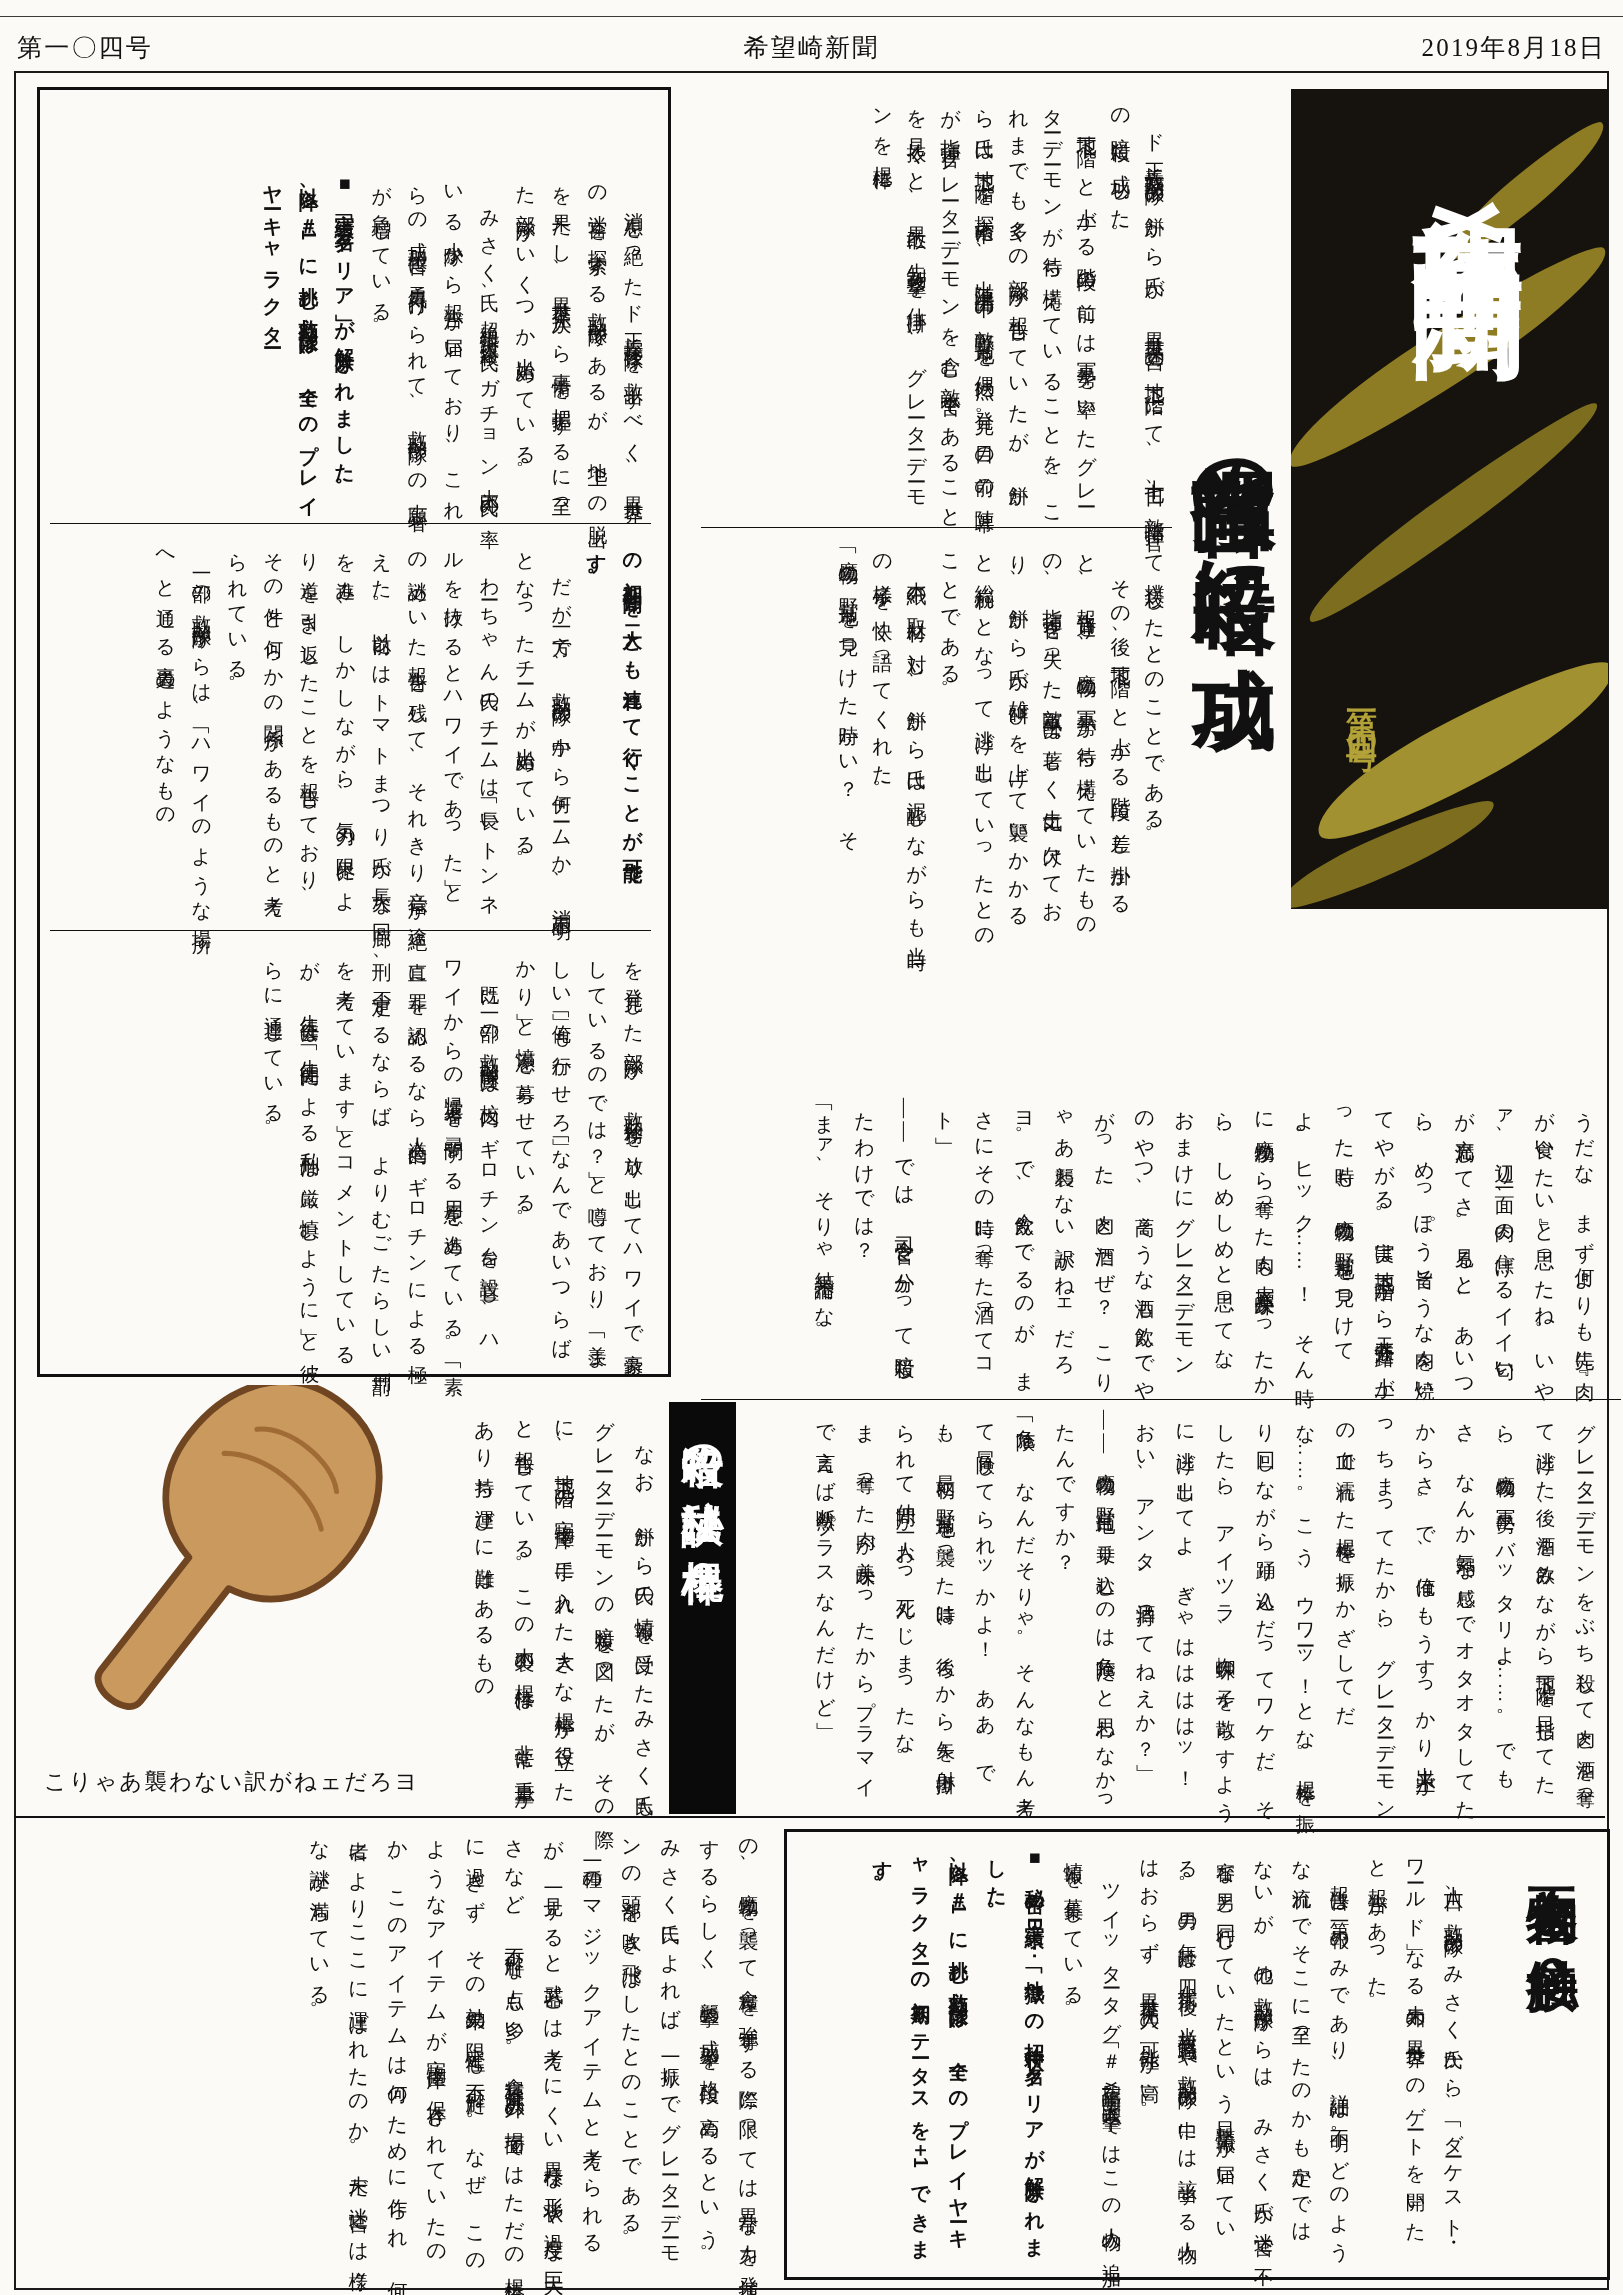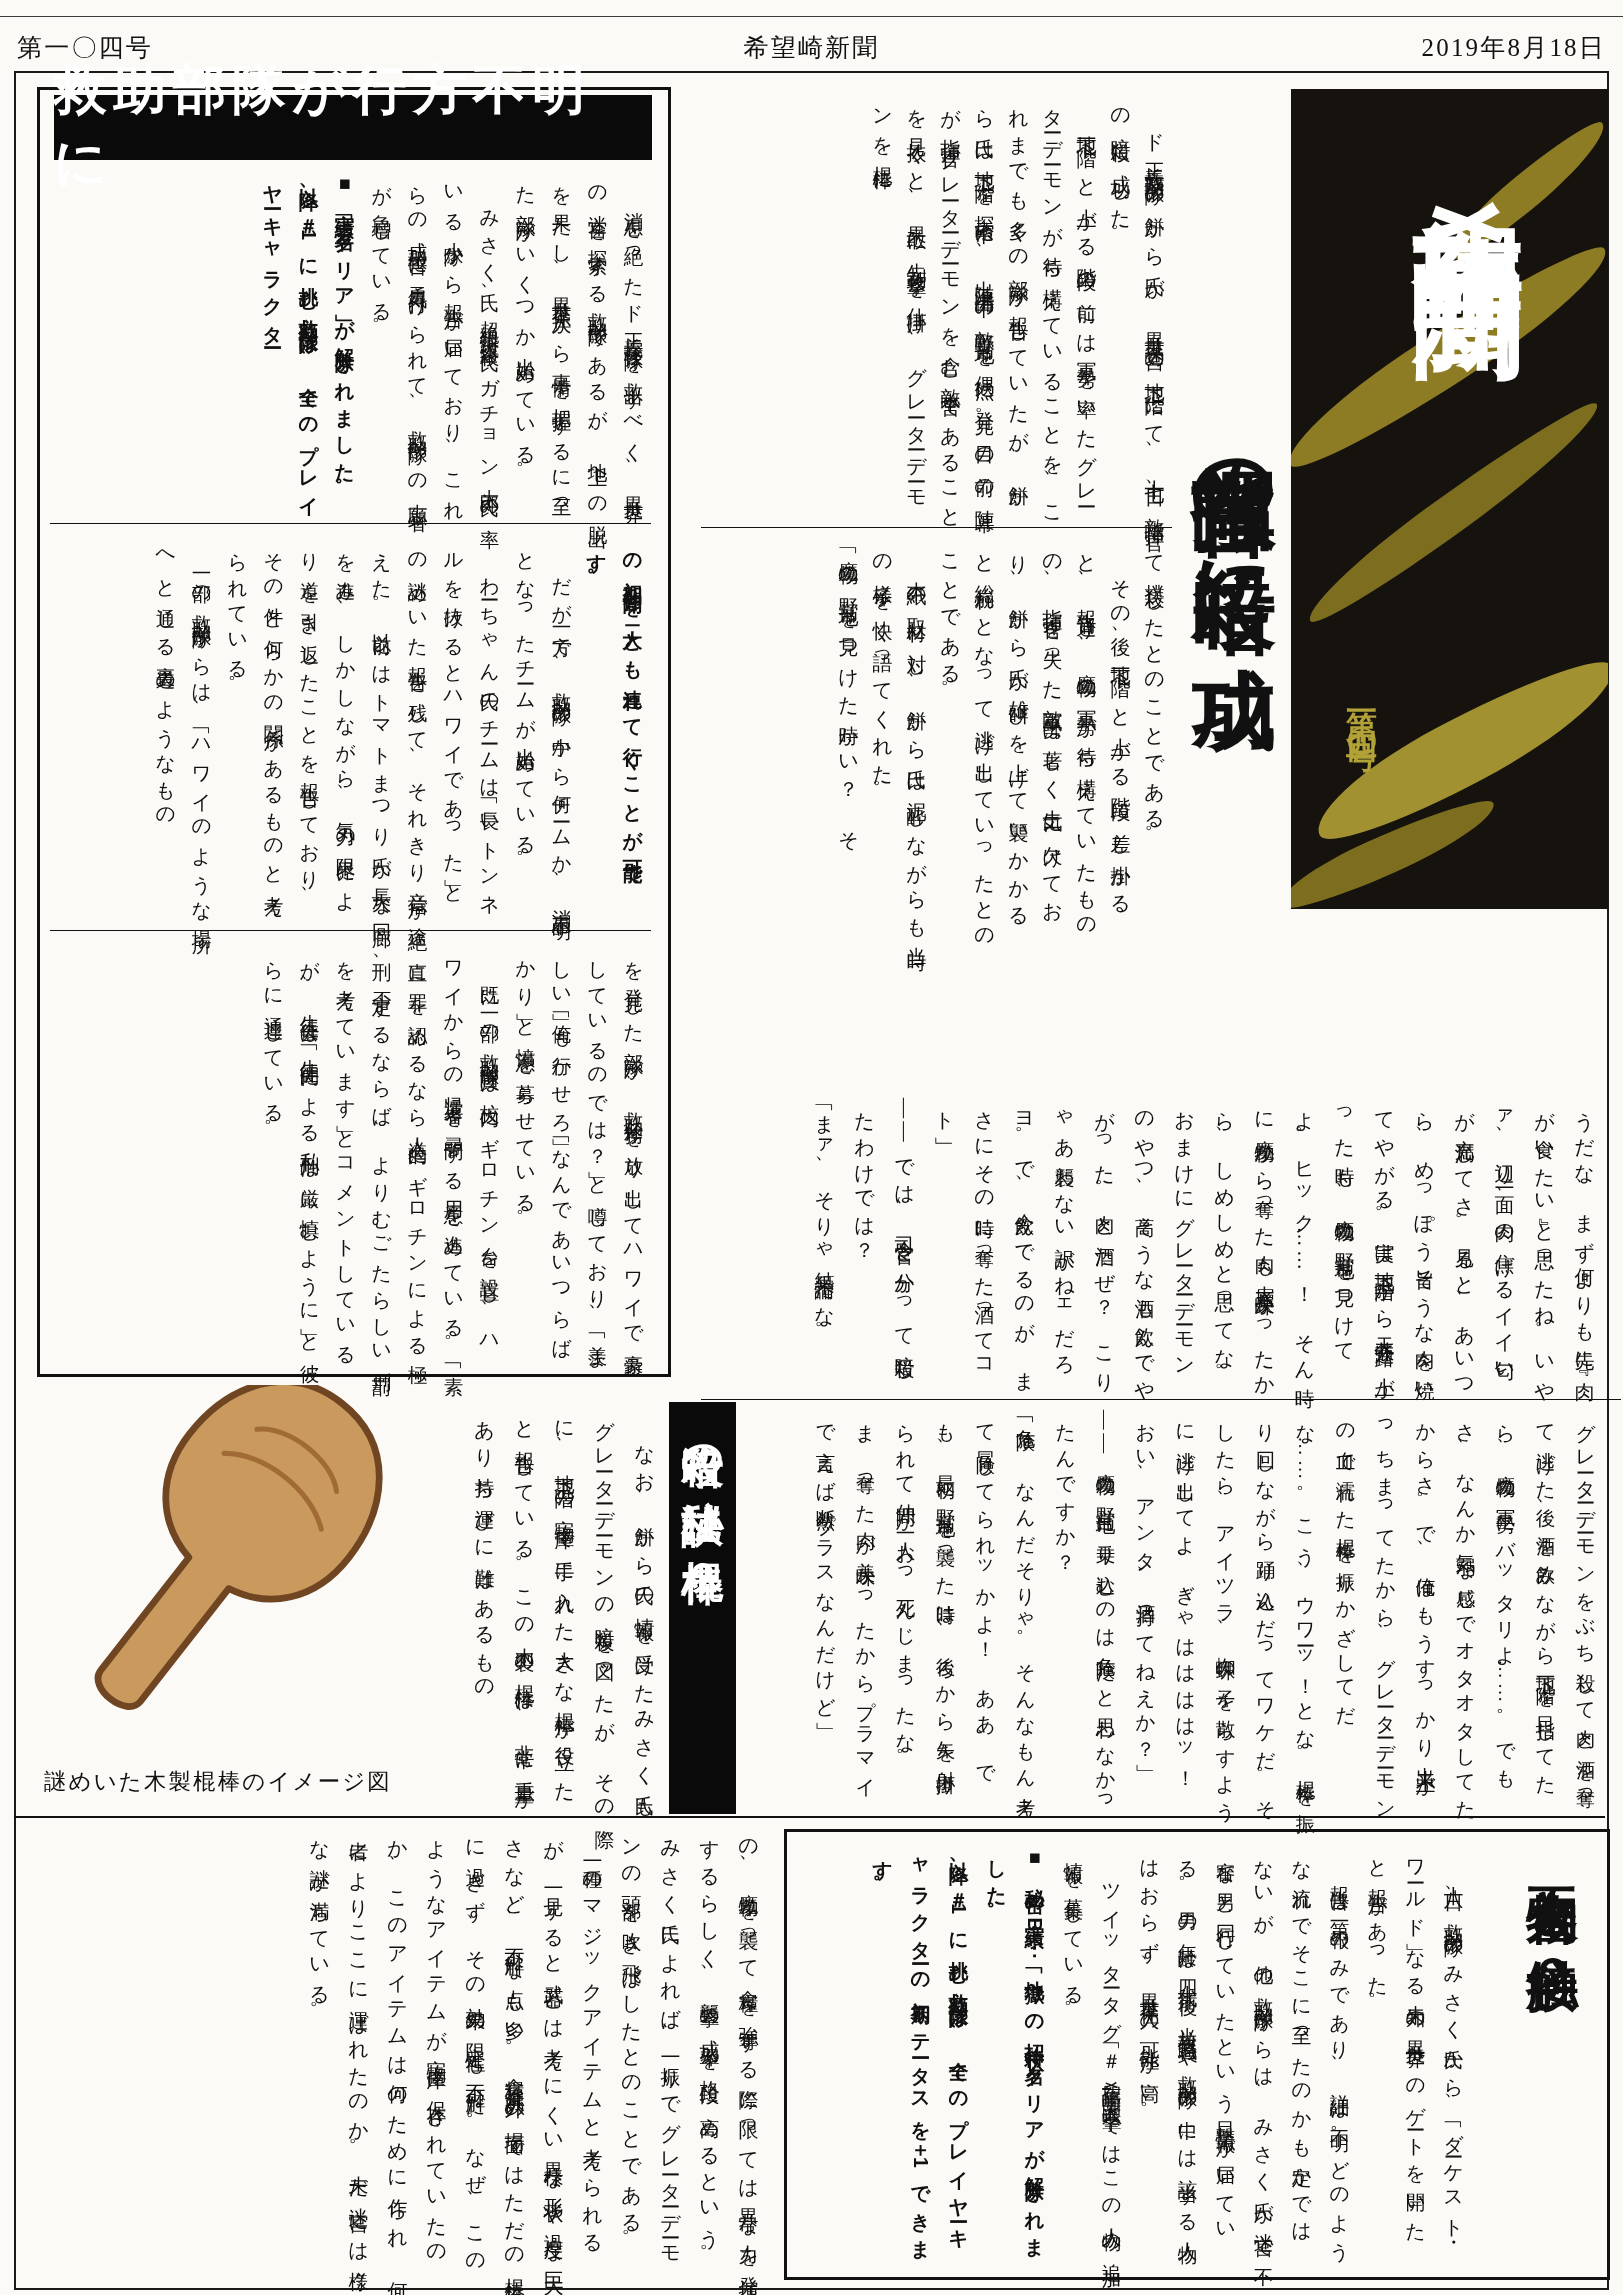--- a/index.html
+++ b/index.html
@@ -65,23 +65,20 @@
 
   <div class="abs v body-txt q" style="left:701px;top:1098px;width:904px;height:298px;line-height:40px;font-size:20px;">うだな、まず何よりも先に『肉が食いたい』と思ったね。いやァ、辺り一面、肉の焦げるイイ匂いが充満してさ。見ると、あいつら、めっぽう旨そうな肉を焼いてやがる。実は地下三階から天井通路へ上がった時も、魔物の野営地を見つけてよ。ヒック……！　そん時に魔物から奪った肉も大層美味かったから、しめしめと思ってな。おまけにグレーターデーモンのやつ、高そうな酒も飲んでやがった。肉と酒だぜ？　こりゃあ襲わない訳がねェだろヨ。で、今飲んでるのが、まさにその時に奪った酒ってコト」
 ――では、司令官と分かって暗殺したわけでは？
 「まァ、そりゃ結果論だな。</div>
   <div class="abs rule" style="left:701px;top:1399px;width:920px;height:1.1px;"></div>
   <div class="abs v body-txt q" style="left:747px;top:1410px;width:858px;height:405px;line-height:40px;font-size:19.6px;letter-spacing:3.9px;">グレーターデーモンをぶち殺して肉と酒を奪って逃げた後、酒を飲みながら地下一階を目指してたら、魔物の軍勢にバッタリよ……。でもさ、なんか気弱な感じでオタオタしてたからさ。で、俺はもうすっかり出来上がっちまってたから、グレーターデーモンの血で濡れた棍棒を振りかざしてだな……。こう、ウワーッ！とな。棍棒を振り回しながら踊り込んだってワケだ。そしたら、アイツラ、蜘蛛の子を散らすように逃げ出してよ、ぎゃははははッ！　おい、アンタ、酒持ってねえか？」
 ――魔物の野営地に乗り込むのは危険だと思わなかったんですか？
 「危険？　なんだそりゃ。そんなもん考えて冒険してられッかよ！　ああ、でも、最初に野営地を襲った時は、後ろから矢を射掛けられて仲間が一人おっ死んじまったな。ま、奪った肉が美味かったからプラマイで言えば断然プラスなんだけど」</div>
 
   <div class="abs rescue-box" style="left:37px;top:87px;width:628px;height:1284px;">
-    <div class="rescue-headline-bar gothic abs" style="left:13.5px;top:4.5px;width:598px;height:65px;">
-      <span class="rescue-headline">救助部隊が行方不明に</span>
-    </div>
     <div class="abs v body-txt" style="left:10px;top:82px;width:601px;height:347px;line-height:36px;font-size:19.6px;"><span>　消息を絶ったド正義探検隊を救出すべく、異世界の迷宮を探索する救助部隊であるが、地上への脱出を果たし、異世界住人から事情を把握するに至った部隊がいくつか出始めている。
 　みさく氏、超絶銀河大爆殺氏、ガチョン太郎氏の率いる小隊から報告が届いており、これらの成功報告に勇気付けられて、救助部隊への志願者が急増している。
 </span><span class="bold">■実績「三名クリア」が解除されました。
 以降、＃1に挑む救助部隊は、全てのプレイヤーキャラクター</span></div>
     <div class="abs rule" style="left:10px;top:433px;width:601px;height:1.1px;"></div>
     <div class="abs v body-txt" style="left:10px;top:449px;width:601px;height:385px;line-height:36px;font-size:19.6px;"><span class="bold">の初期仲間を二人とも連れて行くことが可能です。
 </span><span>　だが一方で、救助部隊の中から何チームか、消息不明となったチームが出始めている。
 　わーちゃん氏のチームは「長いトンネルを抜けるとハワイであった」との謎めいた報告を残して、それきり音信が途絶えた。以前にはトマトまつり氏が長大な回廊を進み、しかしながら、気力の限界により道を引き返したことを報告しており、その件と何らかの関係があるものと考えられている。
 　一部の救助部隊からは、「ハワイのような場所へと通じる裏道のようなもの</span></div>
     <div class="abs rule" style="left:10px;top:840px;width:601px;height:1.1px;"></div>
@@ -94,21 +91,21 @@
   </div>
   <div class="abs v body-txt" style="left:420px;top:1407px;width:245px;height:413px;line-height:40px;font-size:20px;">　なお、餅から氏の情報を受けたみさく氏もグレーターデーモンの暗殺を図ったが、その際に、地下三階の宝物庫で手に入れた大きな棍棒が役立ったと報告している。この木製の棍棒は、非常に重量があり持ち運びに難はあるもの</div>
 
   <svg class="abs" style="left:56px;top:1385px;" width="359" height="370" viewBox="0 0 640 660">
     <g transform="rotate(38 300 300)">
       <path d="M300 -40 C 420 -40 480 60 480 170 C 480 270 420 330 345 345 L 345 600 C 345 640 255 640 255 600 L 255 345 C 180 330 120 270 120 170 C 120 60 180 -40 300 -40 Z" fill="#c9995e" stroke="#6f4522" stroke-width="12" stroke-linejoin="round"></path>
       <path d="M210 90 C 250 50 350 50 390 90" fill="none" stroke="#a06b35" stroke-width="9" stroke-linecap="round"></path>
       <path d="M190 160 C 245 115 355 115 410 160" fill="none" stroke="#a06b35" stroke-width="9" stroke-linecap="round"></path>
     </g>
   </svg>
-  <div class="abs" style="left:44px;top:1766px;font-size:22.4px;letter-spacing:2.2px;">謎めいた木製棍棒のイメージ図</div>
+  <div class="abs" style="left:44px;top:1766px;font-size:22.4px;letter-spacing:2.2px;">こりゃあ襲わない訳がねェだろヨ</div>
 
   <div class="abs rule" style="left:14px;top:1816px;width:1591px;height:1.7px;"></div>
 
   <div class="abs v body-txt" style="left:39px;top:1826px;width:729px;height:449px;line-height:39px;font-size:20px;">の、魔物を襲って食糧を強奪する際に限っては異常な力を発揮するらしく、襲撃の成功率を格段に高めるという。みさく氏によれば、一振りでグレーターデーモンの頭部を吹き飛ばしたとのことである。
 　一種のマジックアイテムと考えられるが、一見すると武器とは考えにくい異様な形状や過度な巨大さなど、不可解な点も多い。食糧強奪以外の場面ではただの棍棒に過ぎず、その効果の限定性も不可解だ。なぜ、このようなアイテムが宝物庫に保存されていたのか、このアイテムは何のために作られ、何者によりここに運ばれたのか。未だ迷宮には様々な謎が満ちている。</div>
 
   <div class="abs" style="left:784px;top:1829px;width:820px;height:445px;border:3.4px solid #111;">
     <div class="abs v headline-v" style="right:20px;top:13.5px;width:101px;height:415px;font-size:52px;letter-spacing:2.2px;">不審人物と接触？</div>
     <div class="abs v body-txt" style="right:135px;top:13.5px;left:12.3px;height:413px;line-height:38px;font-size:19.6px;"><span>　十八日、救助部隊のみさく氏から、「ダーケスト・ワールド」なる未知の異世界へのゲートを開いたと報告があった。
 　報告は第一報のみであり、詳細は不明。どのような流れでそこに至ったのかも定かではないが、他の救助部隊からは、みさく氏が迷宮で不審な男と同行していたという目撃情報が届いている。男の年齢は四十代前後。当校教職員や救助部隊の中には該当する人物はおらず、異世界住人の可能性が高い。

